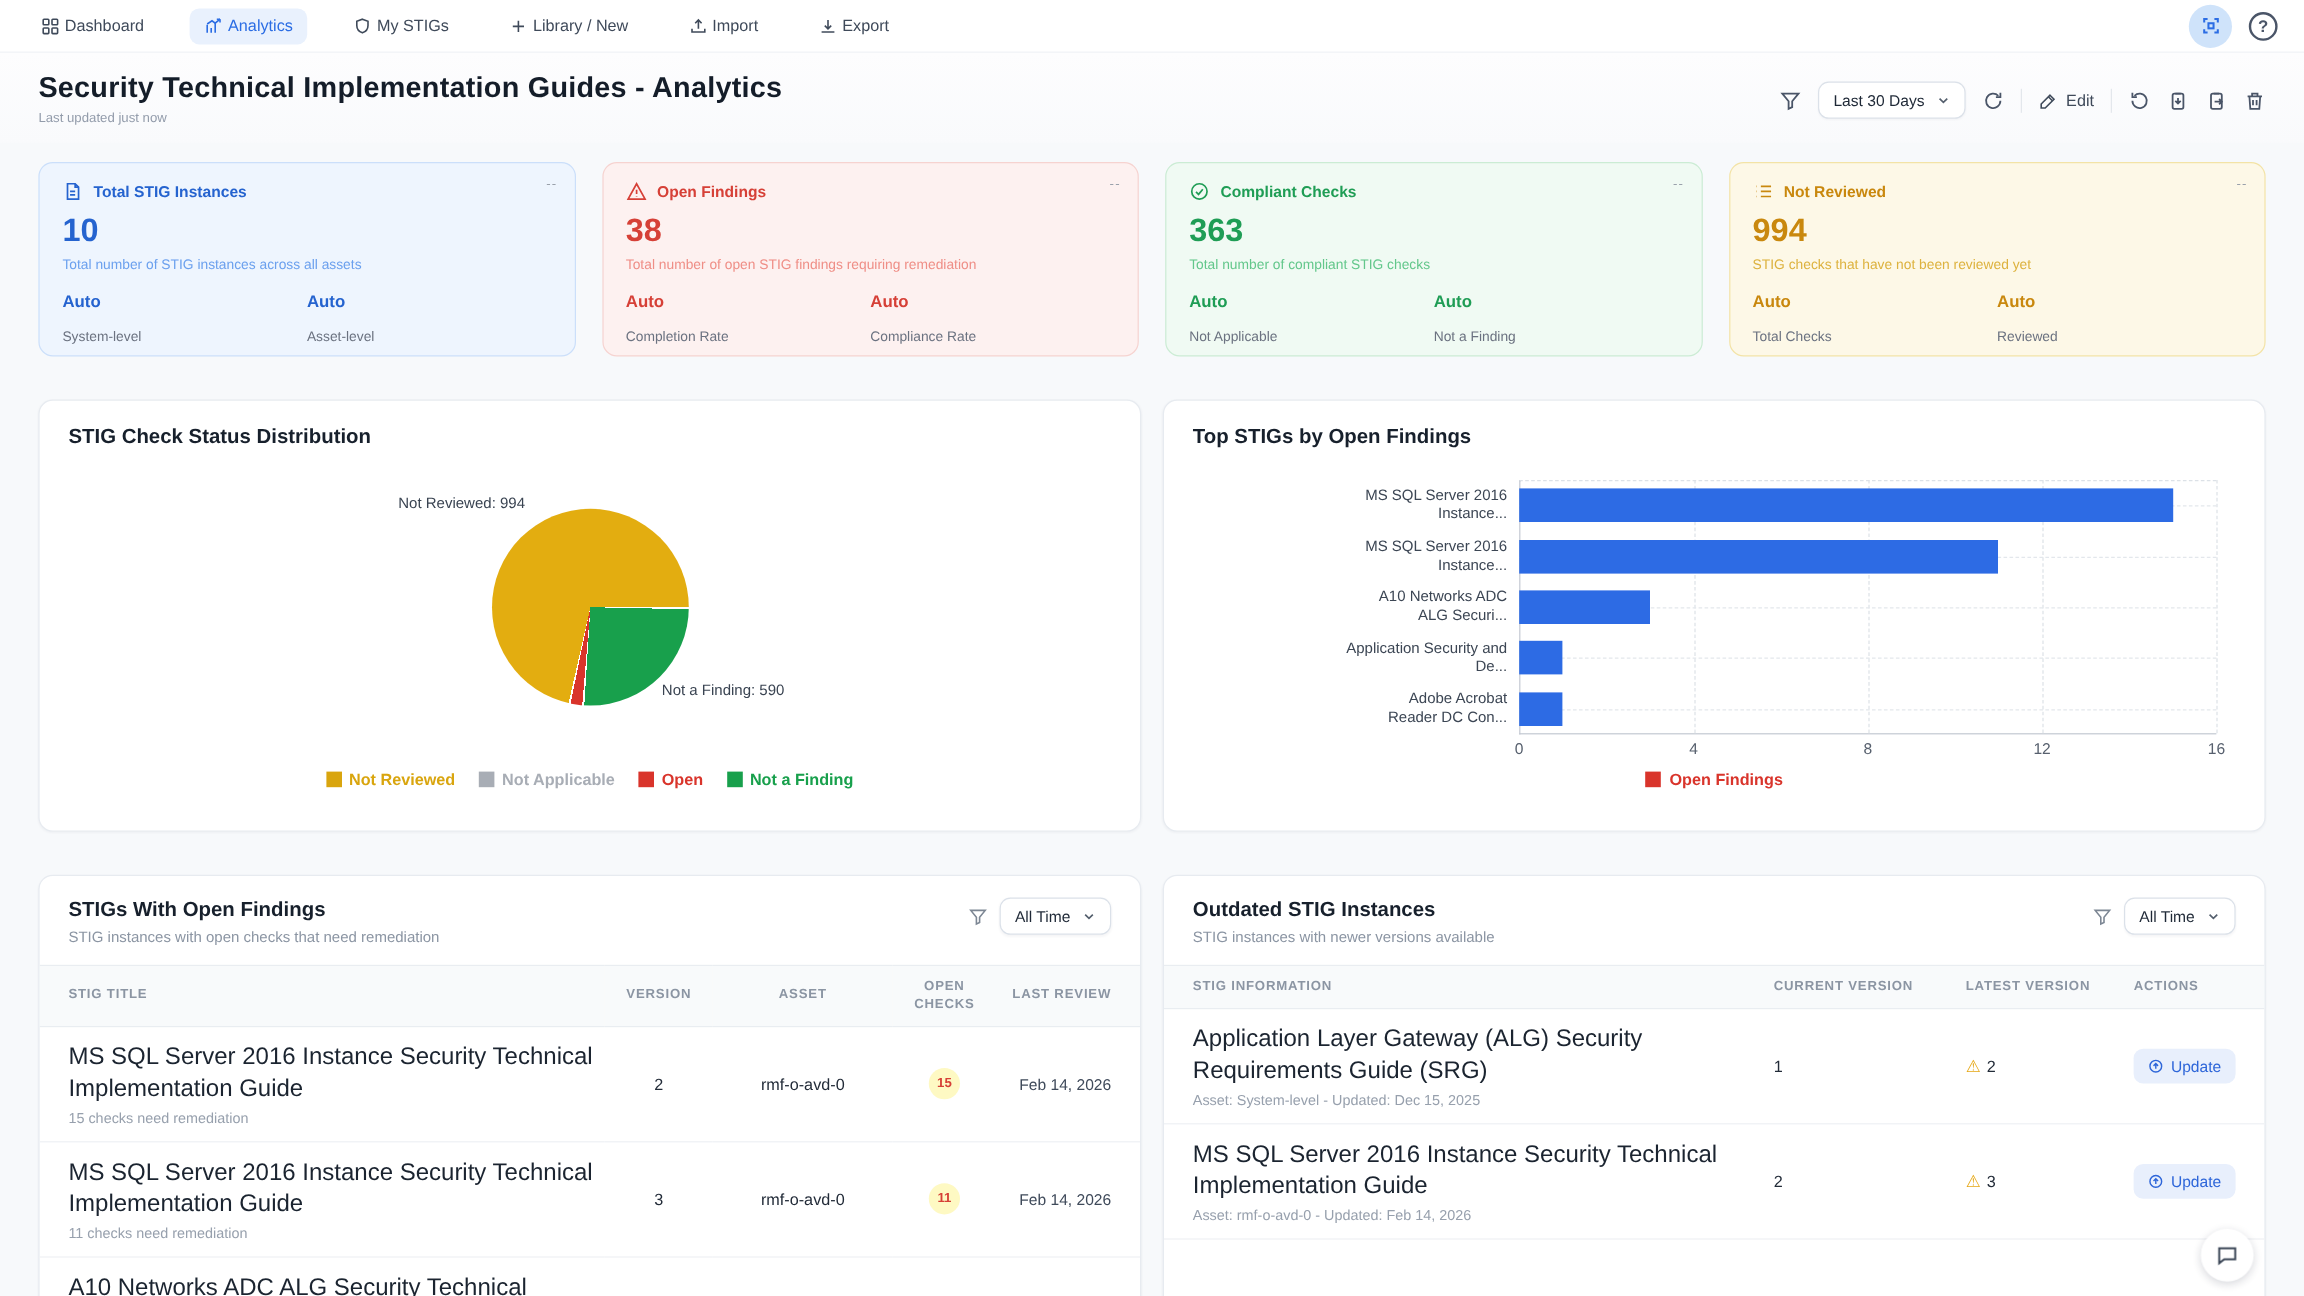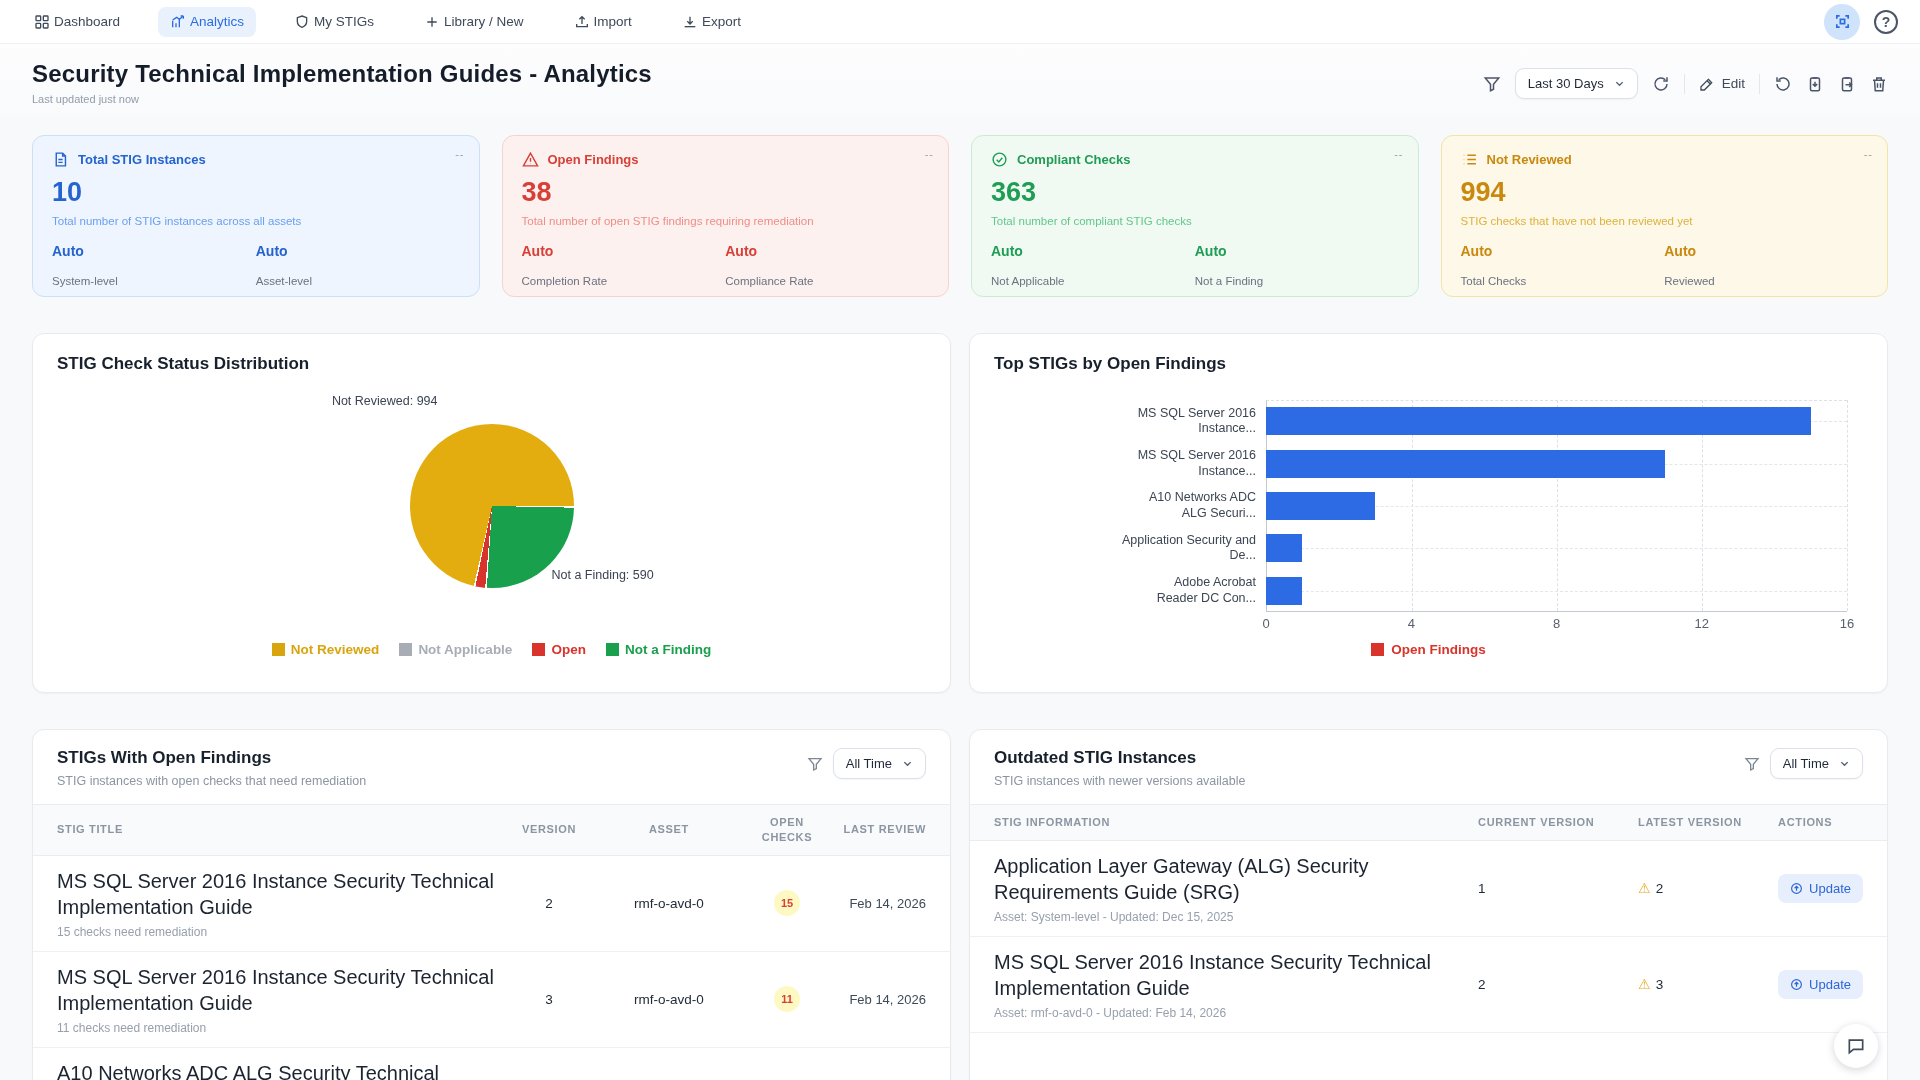--- a/index.html
+++ b/index.html
@@ -71,21 +71,21 @@
   .card { background:#fff; border:1px solid #e7ebf0; border-radius:12px;
     box-shadow:0 1px 2px rgba(25,35,55,.04); }
   .chart-card { height:360px; padding:20px 24px; }
   .card-title { font-size:17px; font-weight:700; color:#17202c; }
 
   
   .pie-area { position:relative; height:252px; margin-top:6px; }
   .pie { position:absolute; left:50%; top:50%; transform:translate(-50%,-50%);
     width:164px; height:164px; border-radius:50%; }
   .pie-label { position:absolute; font-size:12.5px; color:#3a4452; white-space:nowrap; }
-  .pie-label.top { right:calc(50% + 54px); top:14px; }
+  .pie-label.top { right:calc(50% + 54px); top:32px; }
   .pie-label.bottom { left:calc(50% + 60px); top:188px; }
   .legend-row { display:flex; justify-content:center; gap:20px; margin-top:10px; }
   .pleg { display:flex; align-items:center; gap:6px; font-size:13.5px; font-weight:700; cursor:pointer; }
   .sw { width:13px; height:13px; display:inline-block; }
 
   
   .bar-body { position:relative; margin-top:26px; height:212px; }
   .bar-plot { position:absolute; left:272px; right:16px; top:0; bottom:0;
     border-left:1px solid #c3c9d2; border-bottom:1px solid #c3c9d2; border-top:1px dashed #dcе1e7;
     border-top:1px dashed #dce1e7; }

